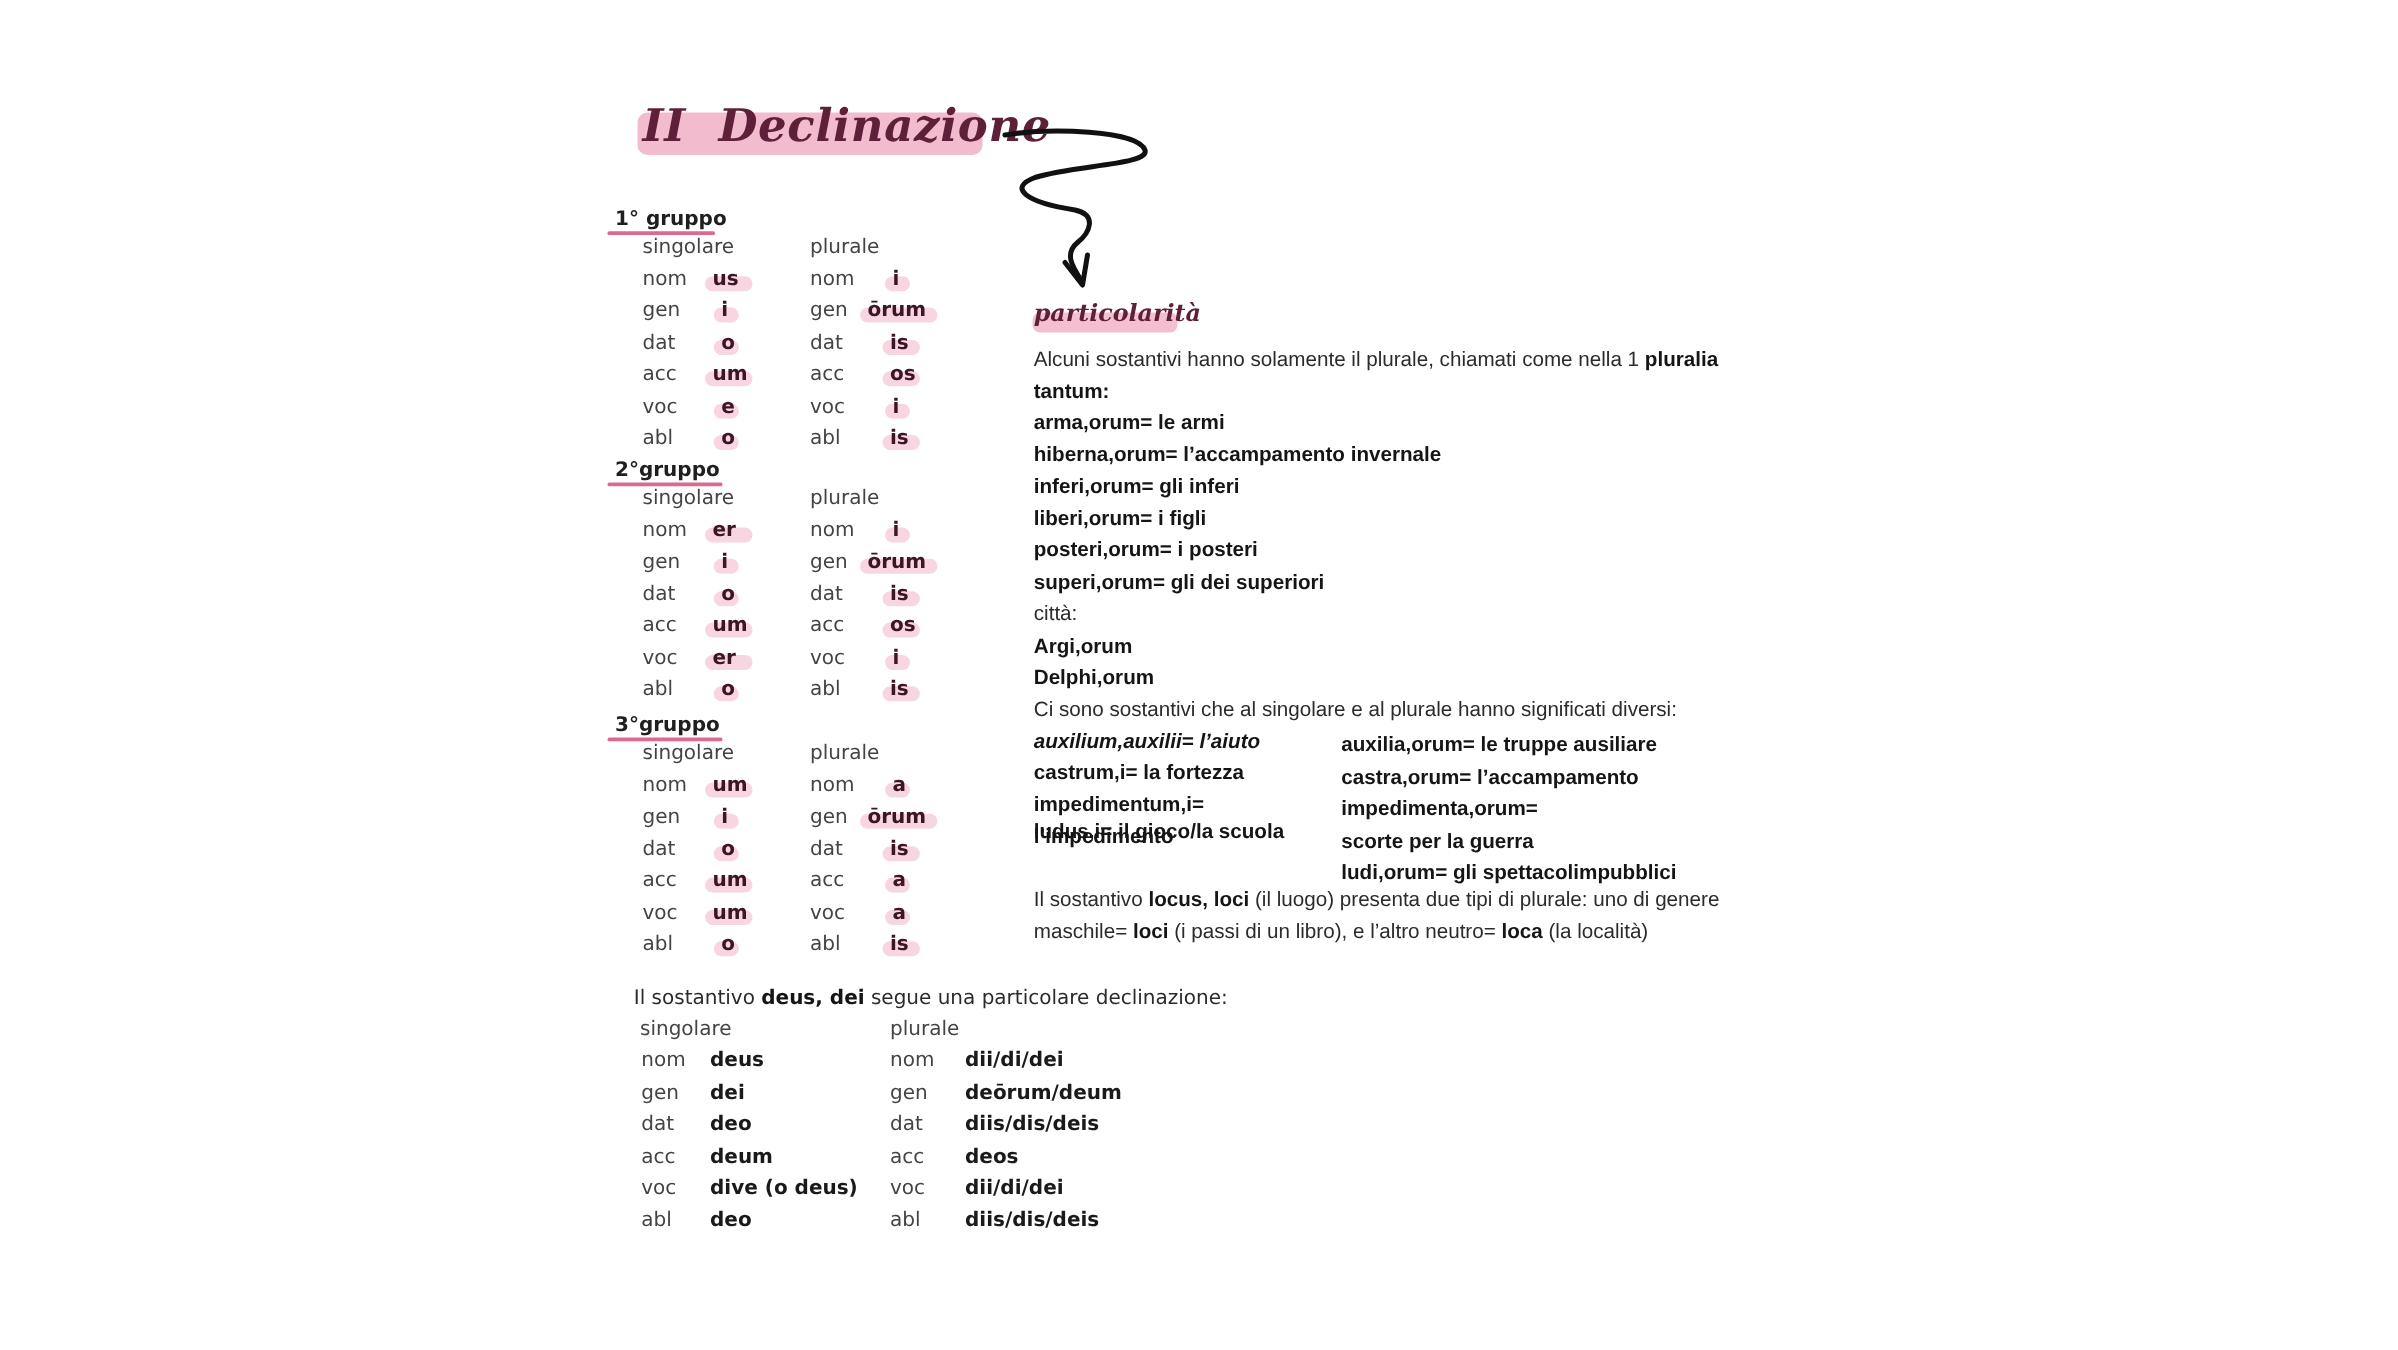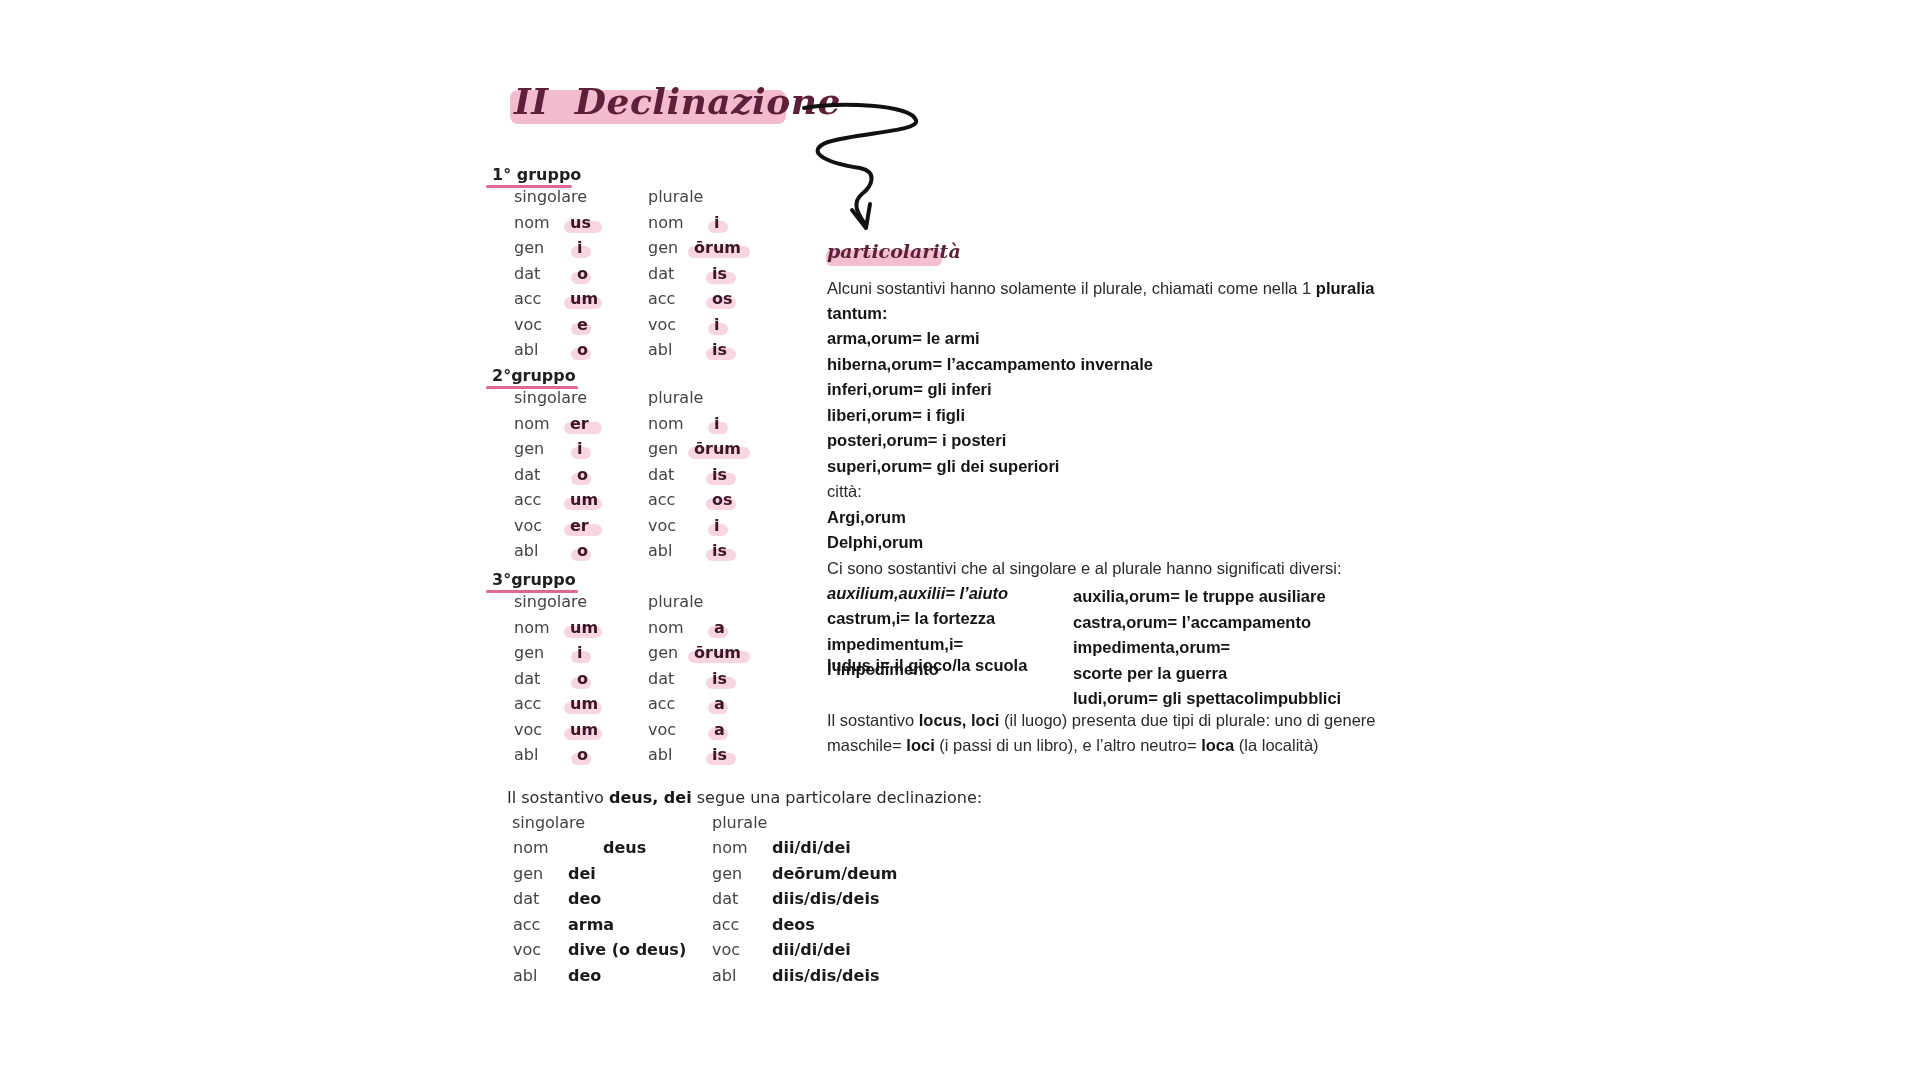--- a/index.html
+++ b/index.html
@@ -214,33 +214,33 @@
   <div class="ptext" style="left:827px; top:711px;"><span>Il sostantivo </span><b>locus, loci</b><span> (il luogo) presenta due tipi di plurale: uno di genere</span></div>
   <div class="ptext" style="left:827px; top:736px;"><span>maschile= </span><b>loci</b><span> (i passi di un libro), e l’altro neutro= </span><b>loca</b><span> (la località)</span></div>
 </div>
 
 <div>
   <div class="deus-label" style="left:507px; top:788px; color:#2b2b2b;"><span>Il sostantivo </span><b style="color:#151515">deus, dei</b><span> segue una particolare declinazione:</span></div>
   <div class="deus-label" style="left:512px; top:813px;">singolare</div>
   <div class="deus-label" style="left:712px; top:813px;">plurale</div>
   <div id="deus-rows">
       <div class="deus-label" style="left:513px; top:838px;">nom</div>
-       <div class="deus-val" style="left:568px; top:838px;margin-left:35px;">deus</div>
+       <div class="deus-val" style="left:568px; top:838px;">deus</div>
        <div class="deus-label" style="left:712px; top:838px;">nom</div>
        <div class="deus-val" style="left:772px; top:838px;">dii/di/dei</div>
       <div class="deus-label" style="left:513px; top:863.5px;">gen</div>
        <div class="deus-val" style="left:568px; top:863.5px;">dei</div>
        <div class="deus-label" style="left:712px; top:863.5px;">gen</div>
        <div class="deus-val" style="left:772px; top:863.5px;">deōrum/deum</div>
       <div class="deus-label" style="left:513px; top:889px;">dat</div>
        <div class="deus-val" style="left:568px; top:889px;">deo</div>
        <div class="deus-label" style="left:712px; top:889px;">dat</div>
        <div class="deus-val" style="left:772px; top:889px;">diis/dis/deis</div>
       <div class="deus-label" style="left:513px; top:914.5px;">acc</div>
-       <div class="deus-val" style="left:568px; top:914.5px;">arma</div>
+       <div class="deus-val" style="left:568px; top:914.5px;">deum</div>
        <div class="deus-label" style="left:712px; top:914.5px;">acc</div>
        <div class="deus-val" style="left:772px; top:914.5px;">deos</div>
       <div class="deus-label" style="left:513px; top:940px;">voc</div>
        <div class="deus-val" style="left:568px; top:940px;">dive (o deus)</div>
        <div class="deus-label" style="left:712px; top:940px;">voc</div>
        <div class="deus-val" style="left:772px; top:940px;">dii/di/dei</div>
       <div class="deus-label" style="left:513px; top:965.5px;">abl</div>
        <div class="deus-val" style="left:568px; top:965.5px;">deo</div>
        <div class="deus-label" style="left:712px; top:965.5px;">abl</div>
        <div class="deus-val" style="left:772px; top:965.5px;">diis/dis/deis</div>

